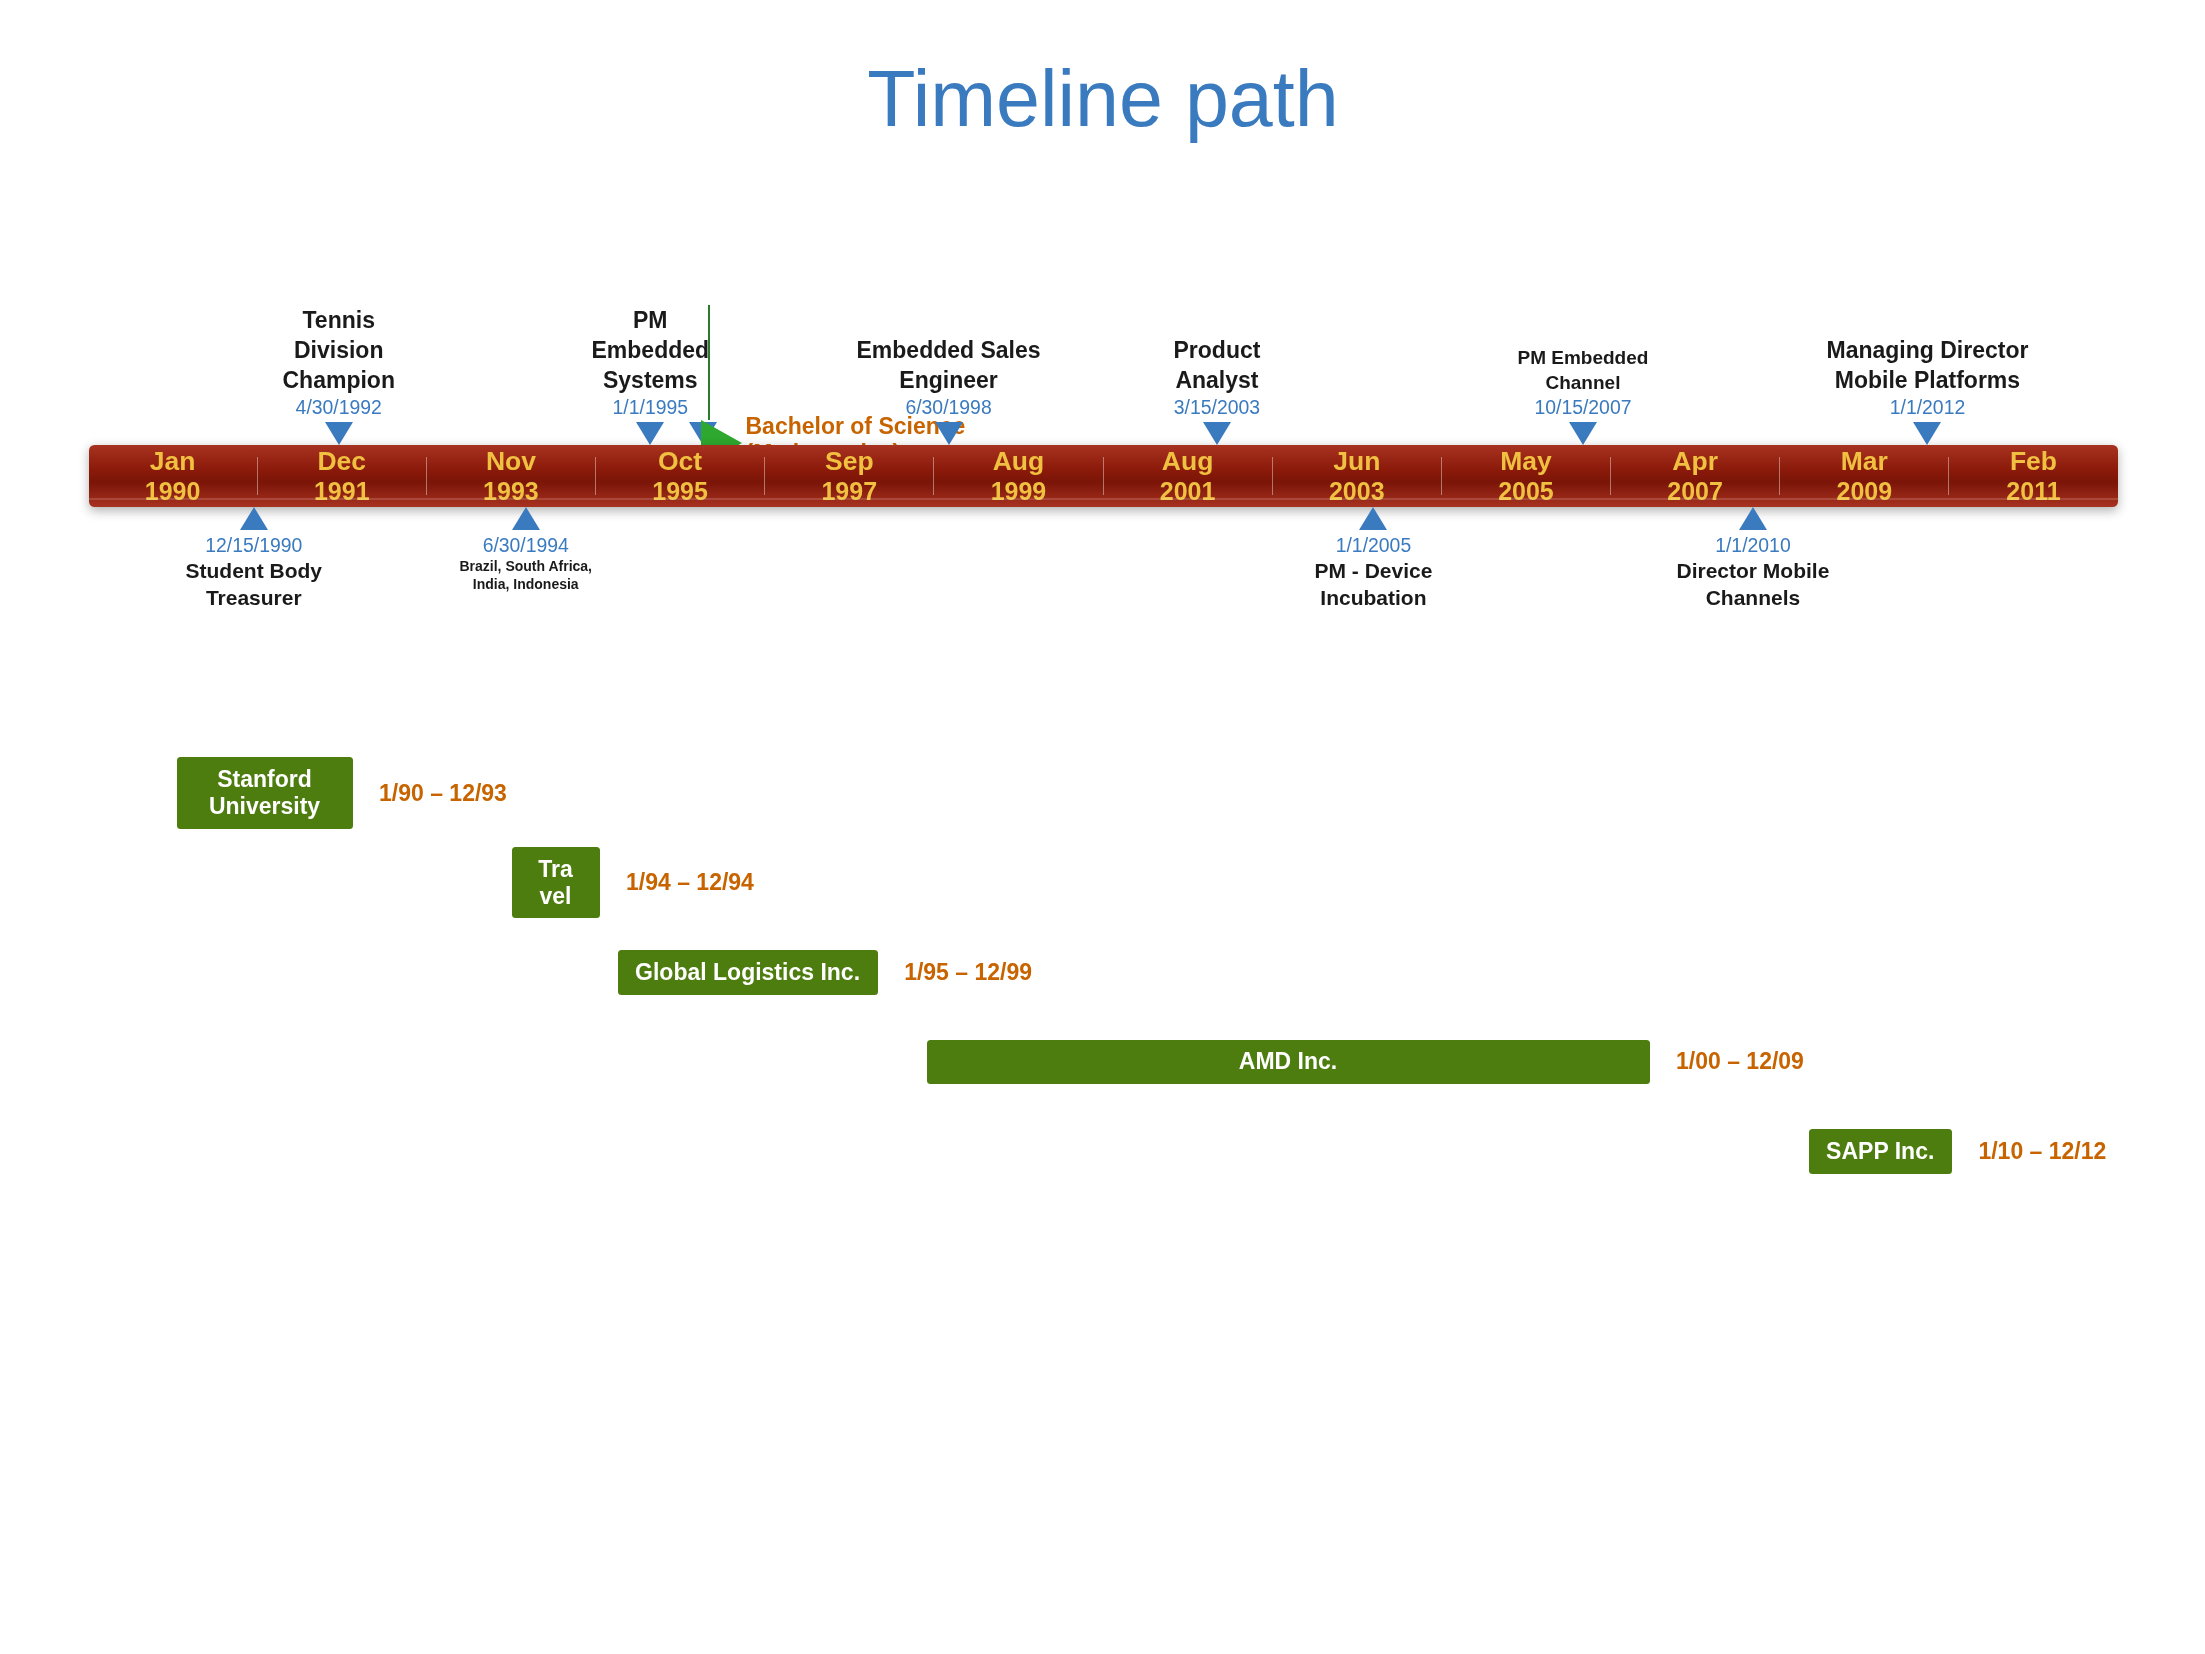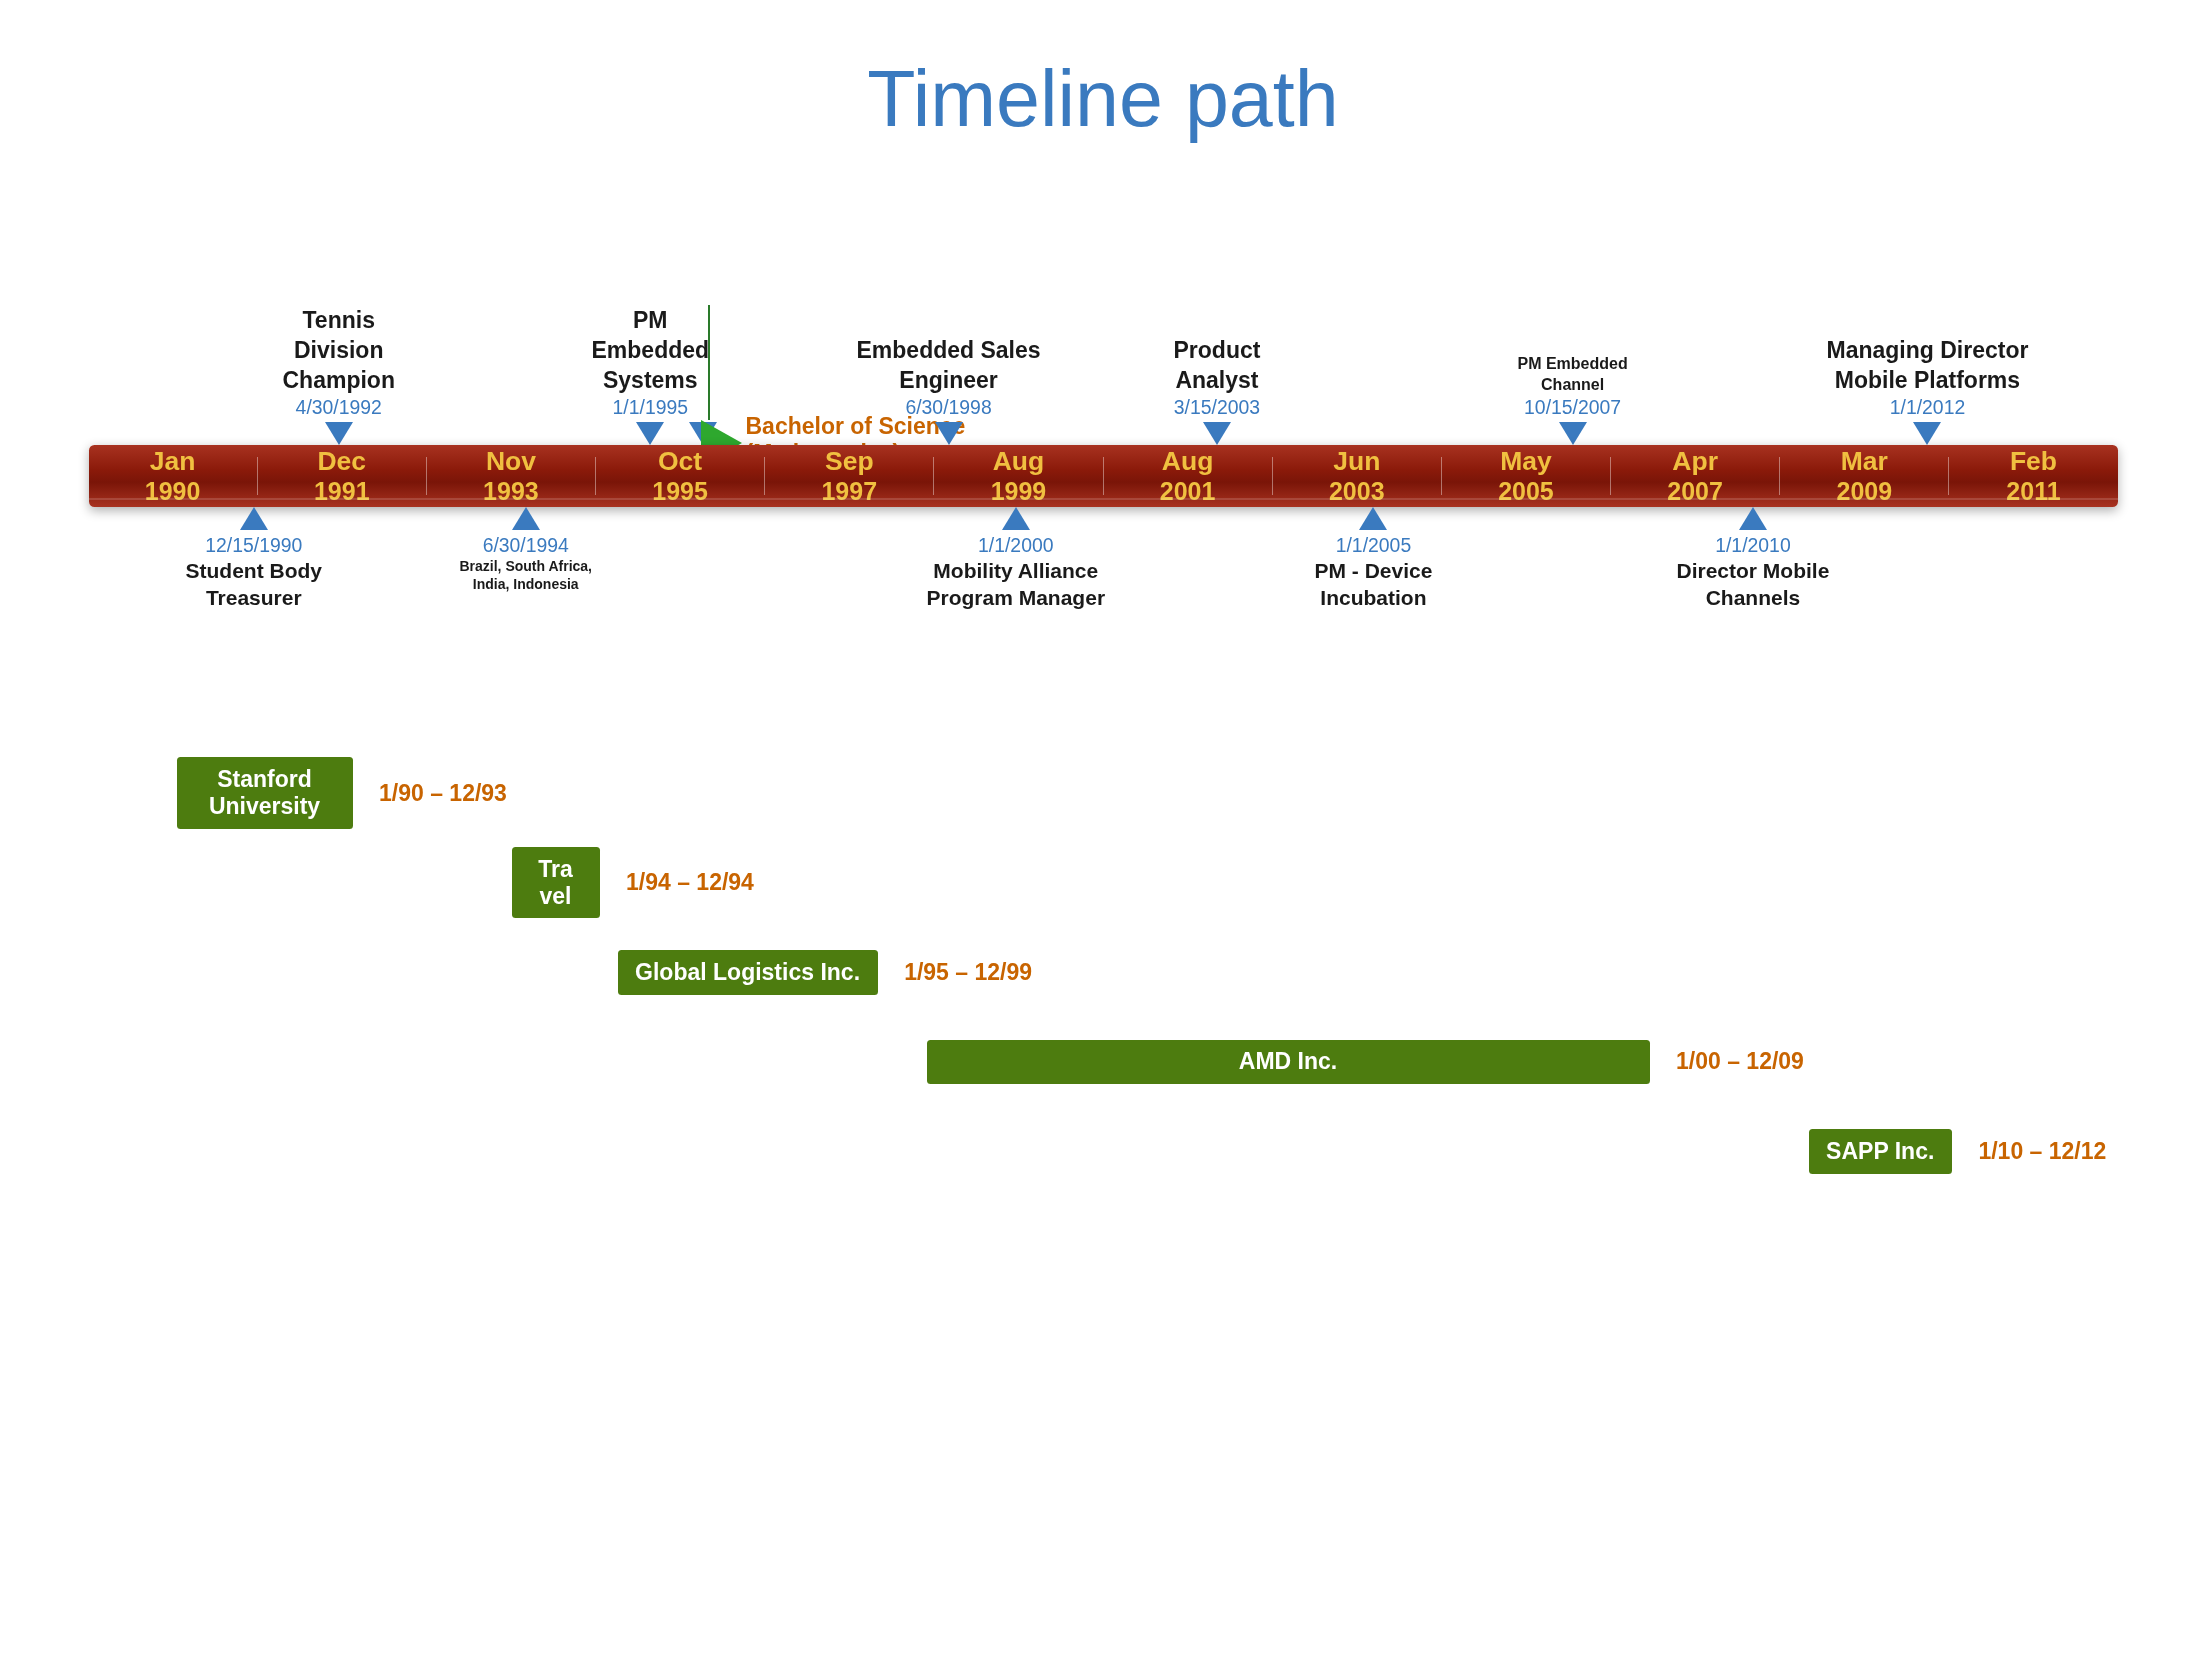--- a/index.html
+++ b/index.html
@@ -174,21 +174,21 @@
       <div style="width:0; height:0; border-left:14px solid transparent; border-right:14px solid transparent; border-top:23px solid #3a7abf; margin:3.5px auto 0;"></div>
     </div>
 
     <div style="position:absolute; left:1085px; bottom:0; text-align:center;">
       <div style="font-weight:bold; font-size:23px; color:#1a1a1a; line-height:1.3;">Product<br>Analyst</div>
       <div style="font-size:19.4px; color:#3a7abf;">3/15/2003</div>
       <div style="width:0; height:0; border-left:14px solid transparent; border-right:14px solid transparent; border-top:23px solid #3a7abf; margin:3.5px auto 0;"></div>
     </div>
 
     <div style="position:absolute; left:1429px; bottom:0; text-align:center;">
-      <div style="font-weight:bold; font-size:16px; color:#1a1a1a; line-height:1.3;">PM Embedded<br>Channel</div>
+      <div style="font-weight:bold; font-size:19px; color:#1a1a1a; line-height:1.3;">PM Embedded<br>Channel</div>
       <div style="font-size:19.4px; color:#3a7abf;">10/15/2007</div>
       <div style="width:0; height:0; border-left:14px solid transparent; border-right:14px solid transparent; border-top:23px solid #3a7abf; margin:3.5px auto 0;"></div>
     </div>
 
     <div style="position:absolute; left:1738px; bottom:0; text-align:center;">
       <div style="font-weight:bold; font-size:23px; color:#1a1a1a; line-height:1.3;">Managing Director<br>Mobile Platforms</div>
       <div style="font-size:19.4px; color:#3a7abf;">1/1/2012</div>
       <div style="width:0; height:0; border-left:14px solid transparent; border-right:14px solid transparent; border-top:23px solid #3a7abf; margin:3.5px auto 0;"></div>
     </div>
 
@@ -254,25 +254,20 @@
       <div style="font-size:19.4px; color:#3a7abf;">12/15/1990</div>
       <div style="font-weight:bold; font-size:21px; color:#1a1a1a; line-height:1.3;">Student Body<br>Treasurer</div>
     </div>
 
     <div style="position:absolute; left:371px; top:0; text-align:center;">
       <div style="width:0; height:0; border-left:14px solid transparent; border-right:14px solid transparent; border-bottom:23px solid #3a7abf; margin:0 auto 3.5px;"></div>
       <div style="font-size:19.4px; color:#3a7abf;">6/30/1994</div>
       <div style="font-weight:bold; font-size:14px; color:#1a1a1a; line-height:1.3;">Brazil, South Africa,<br>India, Indonesia</div>
     </div>
 
-    <div style="position:absolute; left:838px; top:0; text-align:center;">
-      <div style="width:0; height:0; border-left:14px solid transparent; border-right:14px solid transparent; border-bottom:23px solid #3a7abf; margin:0 auto 3.5px;"></div>
-      <div style="font-size:19.4px; color:#3a7abf;">1/1/2000</div>
-      <div style="font-weight:bold; font-size:21px; color:#1a1a1a; line-height:1.3;">Mobility Alliance<br>Program Manager</div>
-    </div>
 
     <div style="position:absolute; left:1226px; top:0; text-align:center;">
       <div style="width:0; height:0; border-left:14px solid transparent; border-right:14px solid transparent; border-bottom:23px solid #3a7abf; margin:0 auto 3.5px;"></div>
       <div style="font-size:19.4px; color:#3a7abf;">1/1/2005</div>
       <div style="font-weight:bold; font-size:21px; color:#1a1a1a; line-height:1.3;">PM - Device<br>Incubation</div>
     </div>
 
     <div style="position:absolute; left:1588px; top:0; text-align:center;">
       <div style="width:0; height:0; border-left:14px solid transparent; border-right:14px solid transparent; border-bottom:23px solid #3a7abf; margin:0 auto 3.5px;"></div>
       <div style="font-size:19.4px; color:#3a7abf;">1/1/2010</div>

